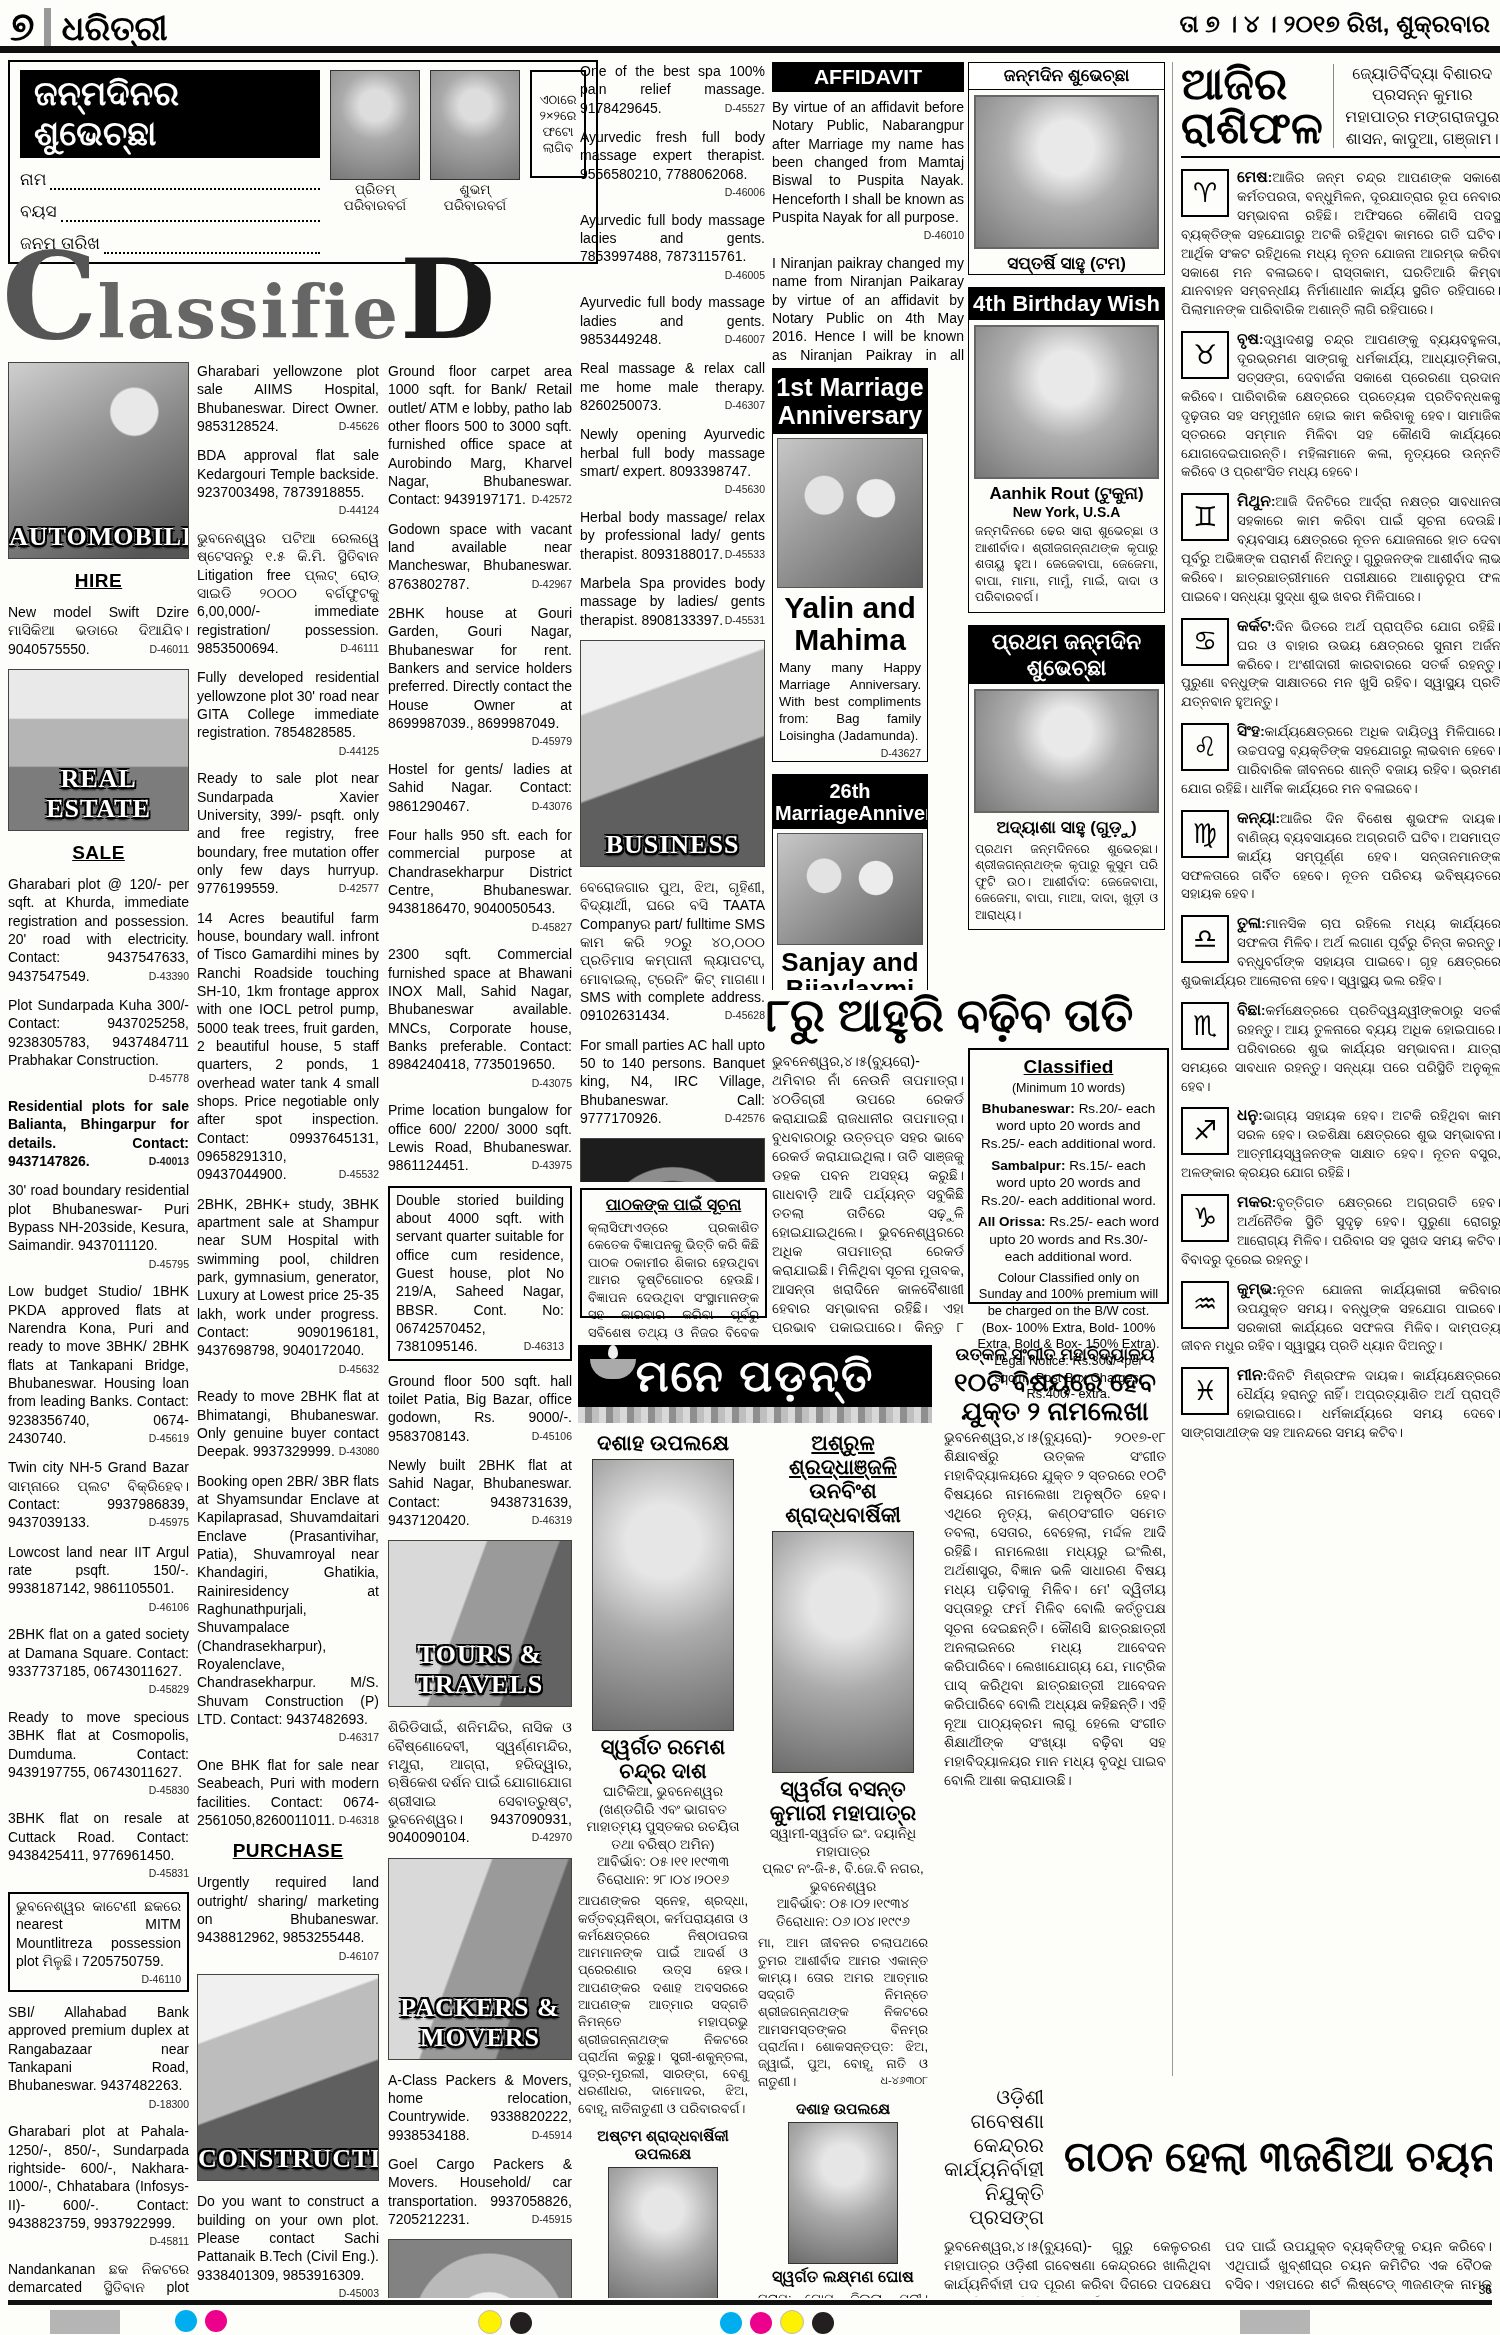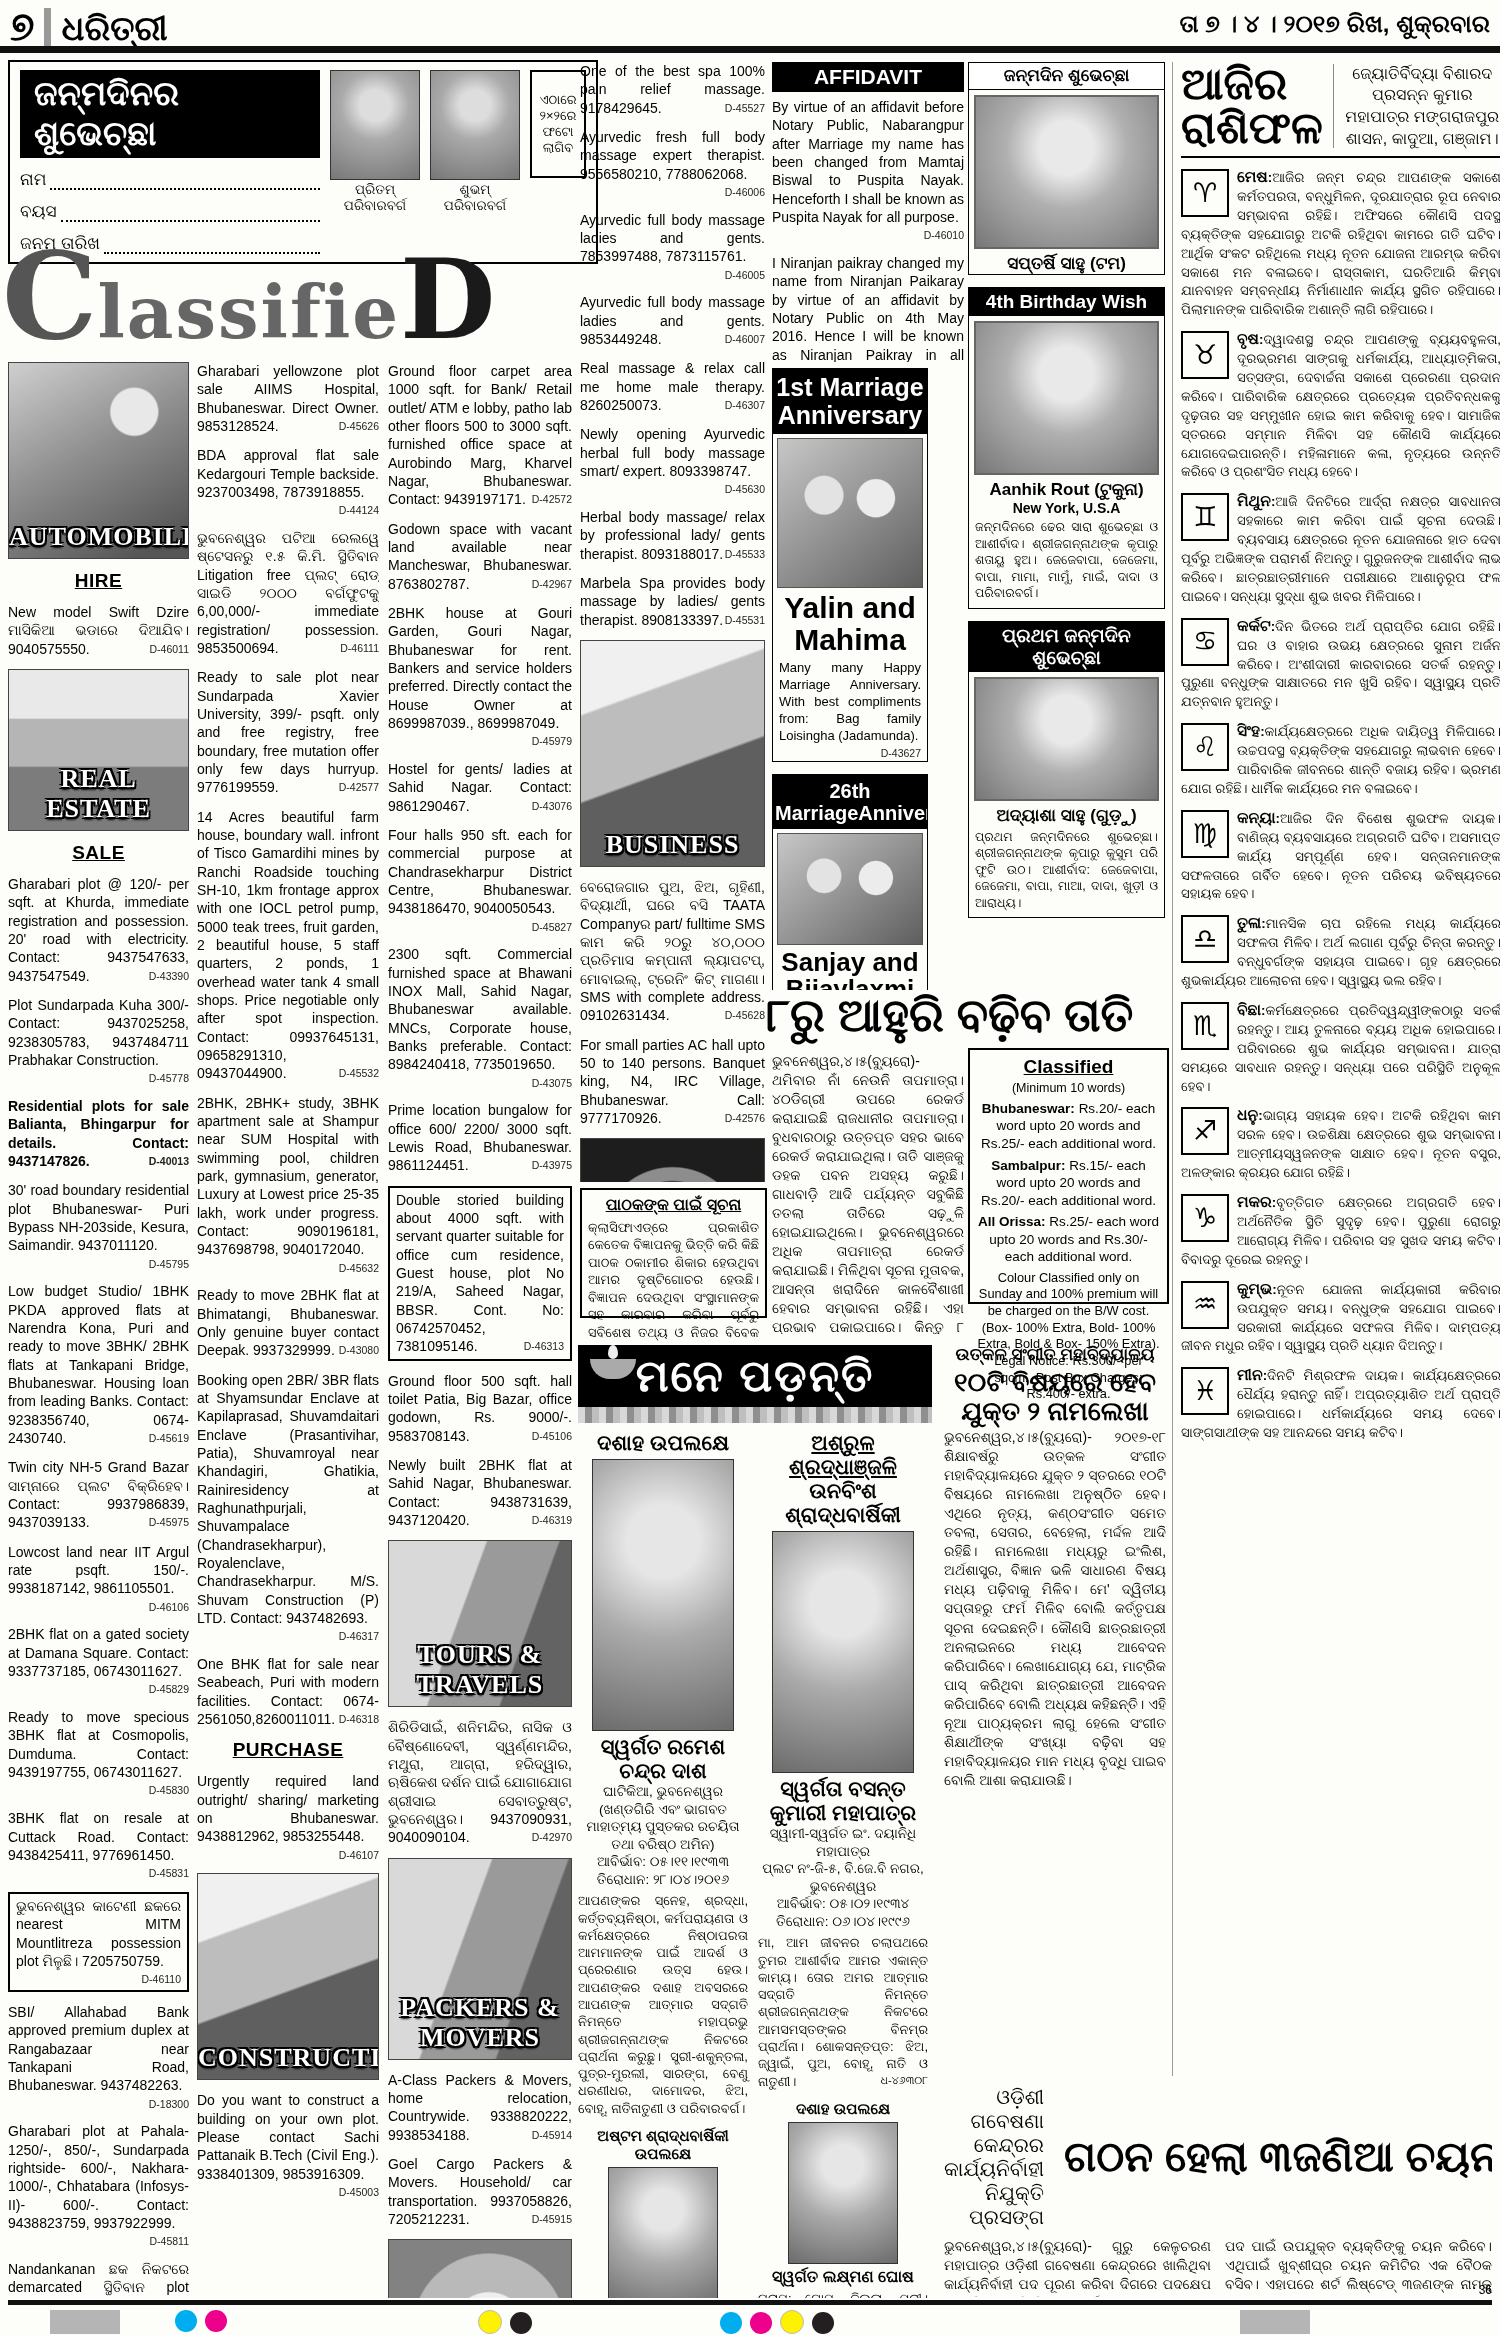--- a/index.html
+++ b/index.html
@@ -57,21 +57,21 @@
   .annbox{border:1px solid #000;margin-bottom:12px;overflow:hidden;}
   .annhead{background:#000;color:#fff;font-weight:bold;font-size:25px;line-height:1.1;text-align:center;padding:5px 2px;}
   .annphoto{height:148px;margin:4px;border:1px solid #555;
       background:radial-gradient(circle at 32% 38%,#e3e3e3 0 14%,transparent 15%),
                  radial-gradient(circle at 68% 40%,#ececec 0 14%,transparent 15%),
                  linear-gradient(140deg,#c7c7c7,#8e8e8e 55%,#5e5e5e);}
   .annnames{text-align:center;font-weight:bold;font-size:30px;line-height:1.05;margin:2px 0;}
   .annsub{text-align:center;font-weight:bold;font-size:16px;line-height:1.2;}
   .annmsg{font-size:13px;line-height:1.3;text-align:justify;padding:3px 6px 5px;}
   .bwish{border:1px solid #000;margin-bottom:12px;overflow:hidden;}
-  .bwish-head{background:#000;color:#fff;font-weight:bold;font-size:19px;text-align:center;padding:3px 0;}
+  .bwish-head{background:#000;color:#fff;font-weight:bold;font-size:22px;text-align:center;padding:3px 0;}
   .bwish-head.orn{background:#fff;color:#000;border-bottom:1px solid #000;font-size:17px;}
   .bwish-photo{height:150px;margin:5px;border:2px solid #666;
       background:radial-gradient(circle at 50% 34%,#e9e9e9 0 20%,#b0b0b0 45%,#777 100%);}
   .bwish-name{text-align:center;font-weight:bold;font-size:17px;}
   .bwish-place{text-align:center;font-weight:bold;font-size:14px;}
   .bwish-msg{font-size:12.5px;line-height:1.32;text-align:justify;padding:3px 6px 6px;}
   
   #rates{border:2px solid #000;padding:5px 7px;font-size:13.5px;line-height:1.3;}
   .rates-title{text-align:center;font-weight:bold;font-size:19px;text-decoration:underline;}
   .rates-min{text-align:center;font-size:12.5px;margin-bottom:4px;}
@@ -324,20 +324,28 @@
         
         
         <span class="adtext">ଭୁବନେଶ୍ୱର ପଟିଆ ରେଲୱେ ଷ୍ଟେସନରୁ ୧.୫ କି.ମି. ସ୍ଥିତିବାନ Litigation free ପ୍ଲଟ୍ ରୋଡ୍ ସାଇଡି ୨୦୦୦ ବର୍ଗଫୁଟକୁ 6,00,000/- immediate registration/ possession. 9853500694.</span>
         <span class="adid">D-46111</span>
       </div>
       <div class="blk k-ad">
         
         
         
         
+        <span class="adtext">Fully developed residential yellowzone plot 30' road near GITA College immediate registration. 7854828585.</span>
+        <span class="adid">D-44125</span>
+      </div>
+      <div class="blk k-ad">
+        
+        
+        
+        
         <span class="adtext">Ready to sale plot near Sundarpada Xavier University, 399/- psqft. only and free registry, free boundary, free mutation offer only few days hurryup. 9776199559.</span>
         <span class="adid">D-42577</span>
       </div>
       <div class="blk k-ad">
         
         
         
         
         <span class="adtext">14 Acres beautiful farm house, boundary wall. infront of Tisco Gamardihi mines by Ranchi Roadside touching SH-10, 1km frontage approx with one IOCL petrol pump, 5000 teak trees, fruit garden, 2 beautiful house, 5 staff quarters, 2 ponds, 1 overhead water tank 4 small shops. Price negotiable only after spot inspection. Contact: 09937645131, 09658291310, 09437044900.</span>
         <span class="adid">D-45532</span>

